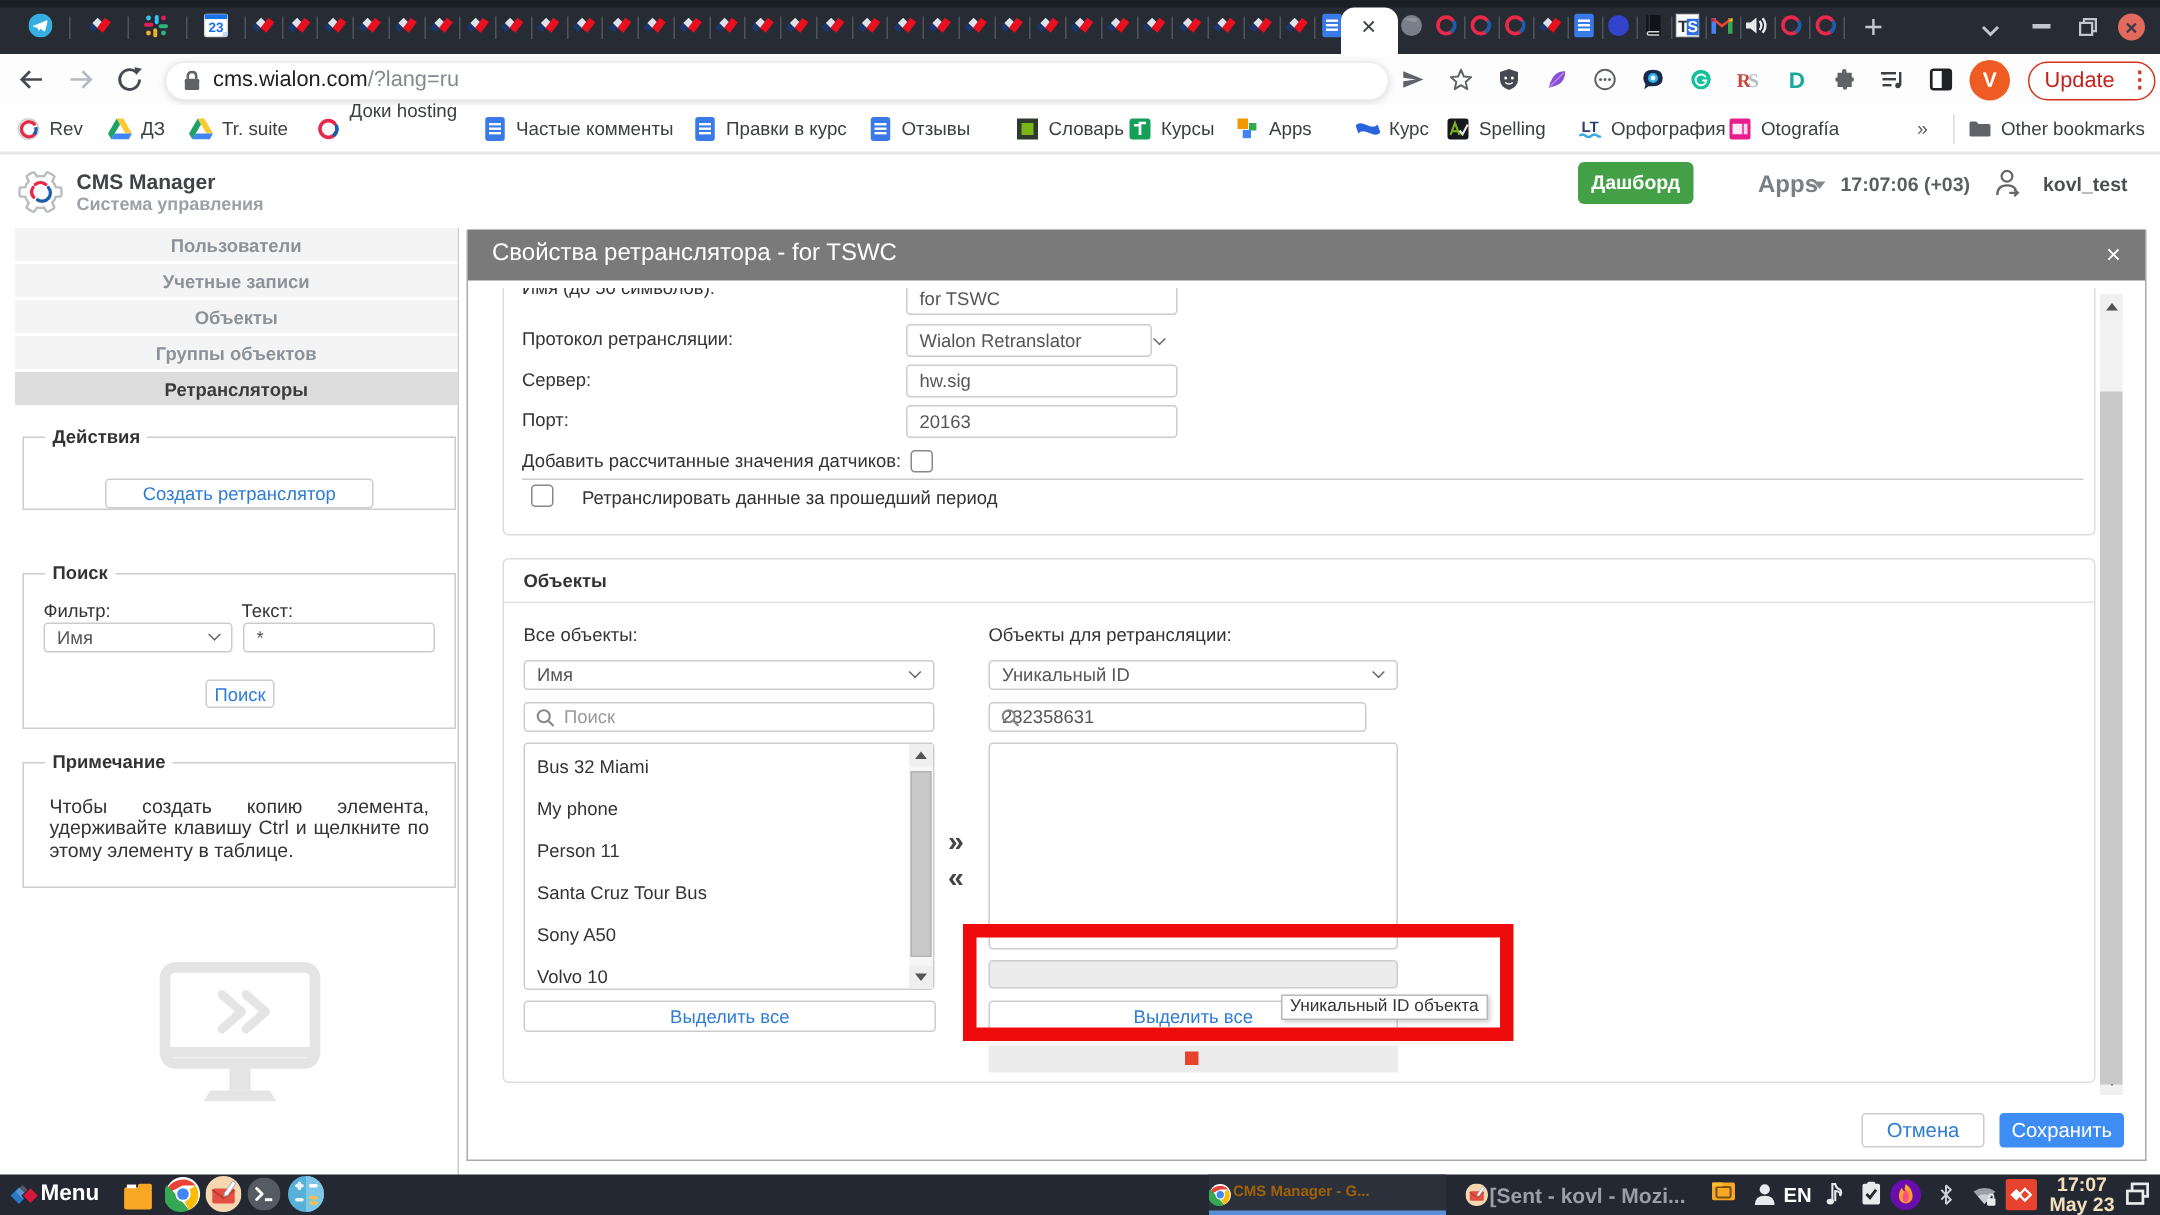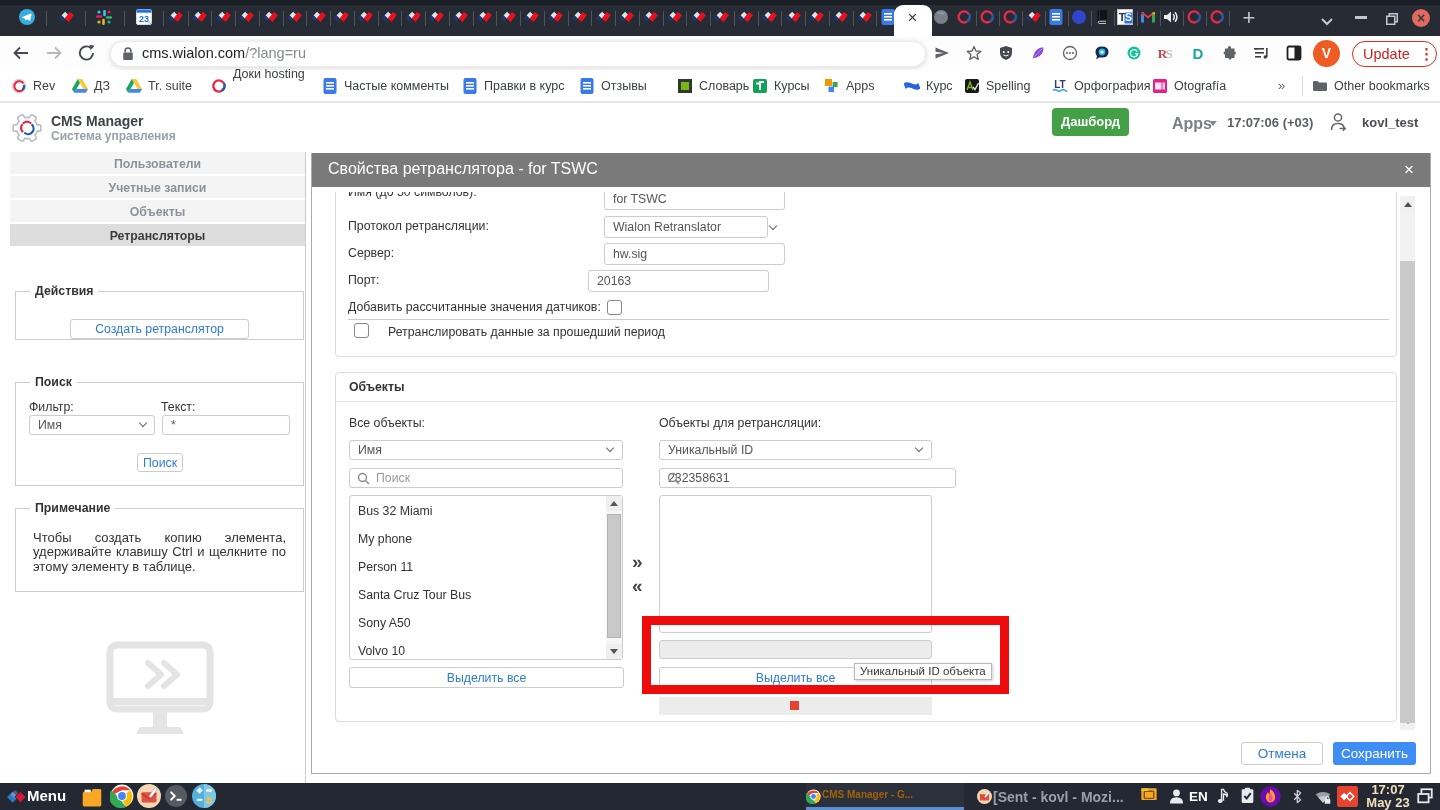--- a/index.html
+++ b/index.html
@@ -498,20 +498,21 @@
       <path d="M2.5,18 Q2.5,11.5 9,11.5 Q13.5,11.5 15,14.5" fill="none" stroke="#666" stroke-width="1.5"></path>
       <path d="M10.5,16.5 L16,16.5 M13.8,14.3 L16.2,16.5 L13.8,18.7" fill="none" stroke="#666" stroke-width="1.5"></path>
     </svg></div>
 <div class="a" style="left:1362px;top:115px;font-size:13px;font-weight:bold;color:#4a4e53">kovl_test</div>
 <div class="a" style="left:0;top:152px;width:1440px;height:631px;background:#fff"></div>
 <div class="a" style="left:305px;top:152px;width:1px;height:631px;background:#ccc"></div>
 <div class="a" style="left:10px;top:152px;width:295px">
 <div class="mi">Пользователи</div>
 <div class="mi">Учетные записи</div>
 <div class="mi">Объекты</div>
+<div class="mi">Группы объектов</div>
 <div class="mi" style="background:#ddd;color:#3b3b3b">Ретрансляторы</div>
 </div>
 <div class="fs" style="left:15px;top:291px;width:289px;height:49px">
     <div class="leg">Действия</div>
   </div>
 <div class="btn" style="left:70px;top:319px;width:179px;height:20px;line-height:19px">Создать ретранслятор</div>
 <div class="fs" style="left:15px;top:382px;width:289px;height:104px">
     <div class="leg">Поиск</div>
   </div>
 <div class="lbl" style="left:29px;top:400px">Фильтр:</div>
@@ -546,21 +547,21 @@
 <div class="a" style="left:0;top:39px;width:1088px;height:538px;overflow:hidden">
 <div class="a" style="left:23px;top:-80px;width:1062px;height:245px;border:1px solid #ddd;border-radius:4px"></div>
 <div class="lbl" style="left:36px;top:-7px">Имя (до 50 символов):</div>
 <div class="inp" style="left:292px;top:-4px;width:181px;height:22px;line-height:20px">for TSWC</div>
 <div class="lbl" style="left:36px;top:27px">Протокол ретрансляции:</div>
 <div class="inp" style="left:292px;top:24px;width:164px;height:22px;line-height:20px">Wialon Retranslator</div>
 <div class="chev" style="left:458px;top:31px;width:6px;height:6px"></div>
 <div class="lbl" style="left:36px;top:54px">Сервер:</div>
 <div class="inp" style="left:292px;top:51px;width:181px;height:22px;line-height:20px">hw.sig</div>
 <div class="lbl" style="left:36px;top:81px">Порт:</div>
-<div class="inp" style="left:276px;top:78px;width:181px;height:22px;line-height:20px">20163</div>
+<div class="inp" style="left:292px;top:78px;width:181px;height:22px;line-height:20px">20163</div>
 <div class="lbl" style="left:36px;top:108px">Добавить рассчитанные значения датчиков:</div>
 <div class="a" style="left:294.5px;top:108px;width:15px;height:15px;border:1px solid #888;border-radius:3px"></div>
 <div class="a" style="left:36px;top:127px;width:1041px;height:1px;background:#ccc"></div>
 <div class="a" style="left:42px;top:131px;width:15px;height:15px;border:1px solid #888;border-radius:3px"></div>
 <div class="lbl" style="left:76px;top:133px">Ретранслировать данные за прошедший период</div>
 <div class="a" style="left:23px;top:180px;width:1062px;height:350px;border:1px solid #ddd;border-radius:4px"></div>
 <div class="lbl" style="left:37px;top:188px;font-weight:bold">Объекты</div>
 <div class="a" style="left:24px;top:209px;width:1060px;height:1px;background:#e4e4e4"></div>
 <div class="lbl" style="left:37px;top:224px">Все объекты:</div>
 <div class="lbl" style="left:347px;top:224px">Объекты для ретрансляции:</div>
@@ -584,21 +585,21 @@
       </div>
 <div class="a" style="left:294px;top:452px;width:16px;height:15px;background:#efefef">
         <div style="margin:5px auto 0;width:0;height:0;border-left:4px solid transparent;border-right:4px solid transparent;border-top:5px solid #555"></div>
       </div>
 <div class="a" style="left:295px;top:322px;width:14px;height:124px;background:#c9c9c9;border:1px solid #b4b4b4"></div>
 <div class="btn" style="left:37px;top:475px;width:275px;height:21px;line-height:20px">Выделить все</div>
 <div class="a" style="left:320px;top:359px;width:18px;height:20px;font-size:19px;font-weight:bold;color:#444">»</div>
 <div class="a" style="left:320px;top:383px;width:18px;height:20px;font-size:19px;font-weight:bold;color:#444">«</div>
 <div class="inp" style="left:347px;top:248px;width:273px;height:20px;line-height:18px">Уникальный ID</div>
 <div class="chev" style="left:604px;top:253px;width:6px;height:6px"></div>
-<div class="inp" style="left:347px;top:276px;width:297px;height:20px;line-height:18px;color:#555">232358631</div>
+<div class="inp" style="left:347px;top:276px;width:252px;height:20px;line-height:18px;color:#555">232358631</div>
 <div class="a" style="left:354px;top:279px"><svg width="14" height="14" viewBox="0 0 14 14" style="">
           <circle cx="6.5" cy="6.5" r="4" fill="none" stroke="#888" stroke-width="1.4"></circle>
           <path d="M9.5,9.5 L13,13" stroke="#888" stroke-width="1.4"></path>
         </svg></div>
 <div class="a" style="left:347px;top:303px;width:273px;height:138px;border:1px solid #ccc;border-radius:3px"></div>
 <div class="a" style="left:347px;top:448px;width:273px;height:19px;border:1px solid #ccc;border-radius:3px;background:#ececec"></div>
 <div class="btn" style="left:347px;top:475px;width:273px;height:21px;line-height:20px">Выделить все</div>
 <div class="a" style="left:347px;top:505px;width:273px;height:18px;background:#ececec"></div>
 <div class="a" style="left:478px;top:509px;width:9px;height:9px;background:#e8432e"></div>
 <div class="a" style="left:542px;top:471px;height:17px;background:#fff;border:1px solid #b9b9b9;font-size:11.5px;color:#333;line-height:15px;padding:0 5px;white-space:nowrap;box-shadow:1px 1px 3px rgba(0,0,0,.2)">Уникальный ID объекта</div>

